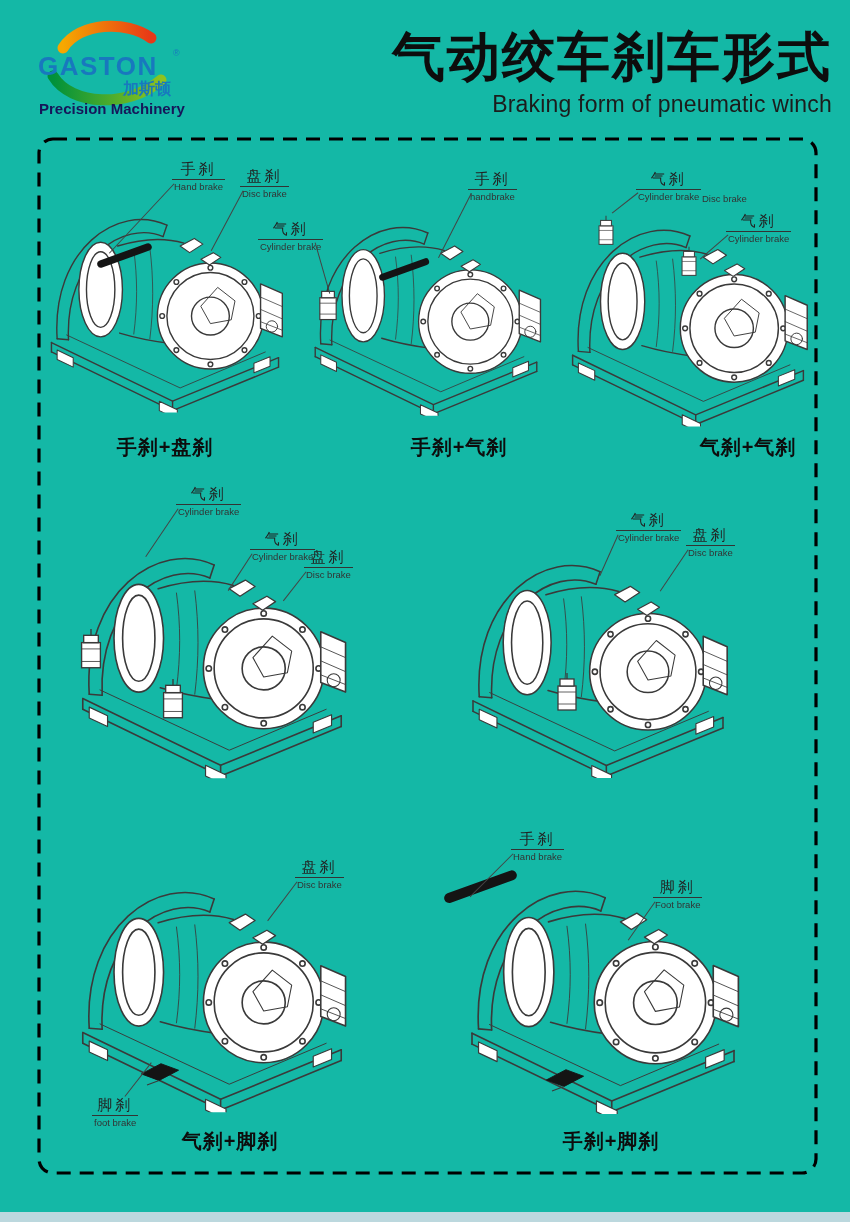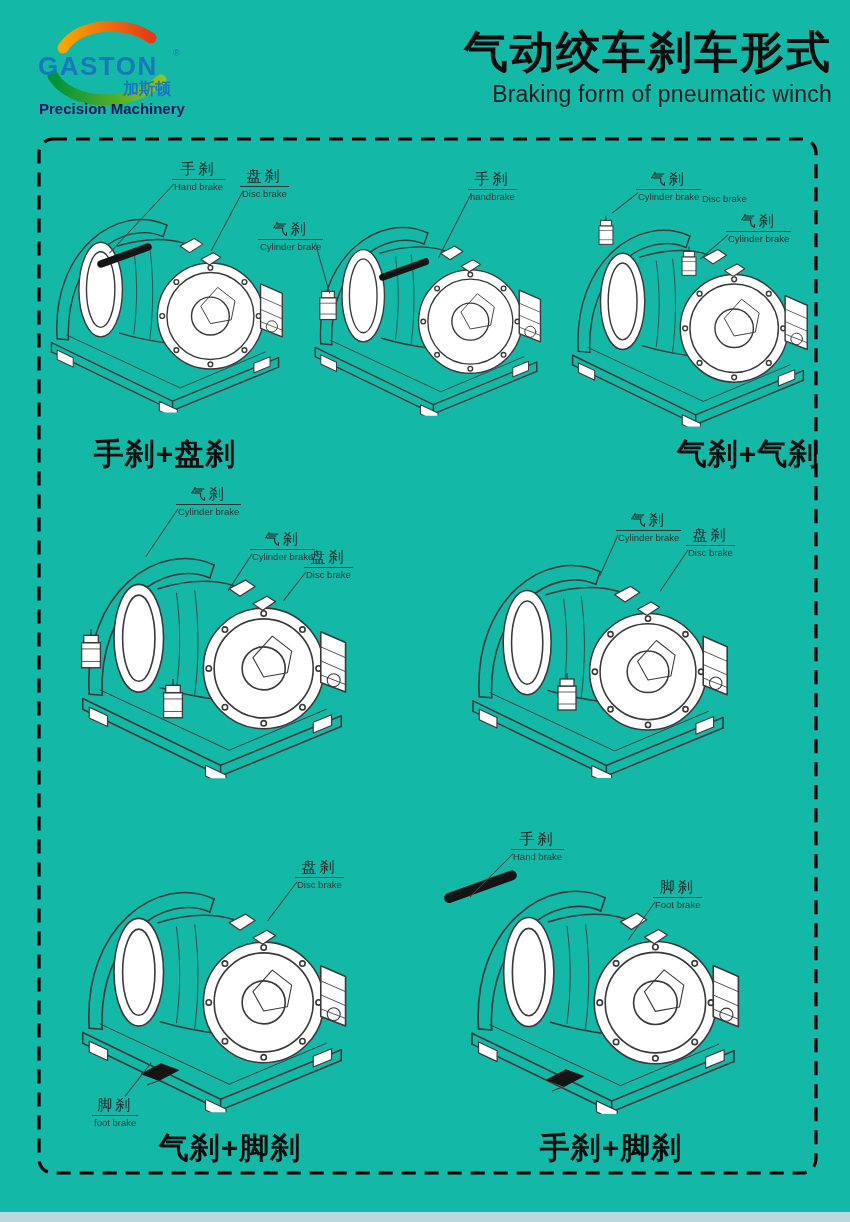--- a/index.html
+++ b/index.html
@@ -3,28 +3,28 @@
 <meta charset="utf-8">
 <style>
   html,body{margin:0;padding:0;background:#ffffff;}
   .page{
     position:relative;width:850px;height:1222px;overflow:hidden;background:#14b8a6;
     font-family:"Liberation Sans","DejaVu Sans",sans-serif;color:#111;
   }
   
   .logo{position:absolute;left:25px;top:18px;width:175px;height:108px;}
   .title-block{position:absolute;right:18px;top:28px;text-align:right;}
-  .title-zh{font-size:44px;font-weight:600;letter-spacing:2px;color:#0d0d0d;line-height:1.1;}
+  .title-zh{font-size:53px;font-weight:600;letter-spacing:2px;color:#0d0d0d;line-height:1.1;}
   .title-en{font-size:23px;font-weight:400;color:#1c1c1c;margin-top:5px;letter-spacing:0.2px;}
   
   .board-border{position:absolute;left:37px;top:137px;width:781px;height:1038px;}
   
   .winch{position:absolute;}
   .part{position:absolute;}
-  .caption{position:absolute;font-size:30px;font-weight:600;color:#0d0d0d;text-align:center;letter-spacing:1px;}
+  .caption{position:absolute;font-size:20px;font-weight:600;color:#0d0d0d;text-align:center;letter-spacing:1px;}
   
   .callout{position:absolute;text-align:center;color:#222;z-index:5;}
   .callout .zh{display:block;font-size:15px;line-height:1.2;letter-spacing:3px;white-space:nowrap;
                border-bottom:1.4px solid #333;padding:0 4px 1px;}
   .callout .en{display:block;font-size:9.5px;line-height:1.25;white-space:nowrap;color:#333;padding:1px 2px 0;}
   .leader{position:absolute;height:1.3px;background:#444;transform-origin:left center;}
   
   .footer-bar{position:absolute;left:0;bottom:0;width:850px;height:10px;background:#bcd8de;}
 </style>
 </head>
@@ -155,20 +155,21 @@
   <div class="callout" style="left:258px;top:220px">
     <span class="zh">气刹</span>
     <span class="en">Cylinder brake</span>
     <span class="leader" style="left:57px;top:22px;width:53px;transform:rotate(74deg)"></span>
   </div>
   <div class="callout" style="left:468px;top:170px">
     <span class="zh">手刹</span>
     <span class="en">handbrake</span>
     <span class="leader" style="left:3px;top:23px;width:72px;transform:rotate(117deg)"></span>
   </div>
+  <div class="caption" style="left:354px;top:434px;width:210px">手刹+气刹</div>
 
   <svg class="winch" style="left:563px;top:190px;width:250px;height:242px" viewBox="0 0 260 240">
       <use href="#winch-art"></use>
     </svg>
   <svg class="part" style="left:595px;top:215px;width:22px;height:34px" viewBox="0 0 28 44">
       <use href="#aircyl-art"></use>
     </svg>
   <svg class="part" style="left:678px;top:246px;width:22px;height:34px" viewBox="0 0 28 44">
       <use href="#aircyl-art"></use>
     </svg>

